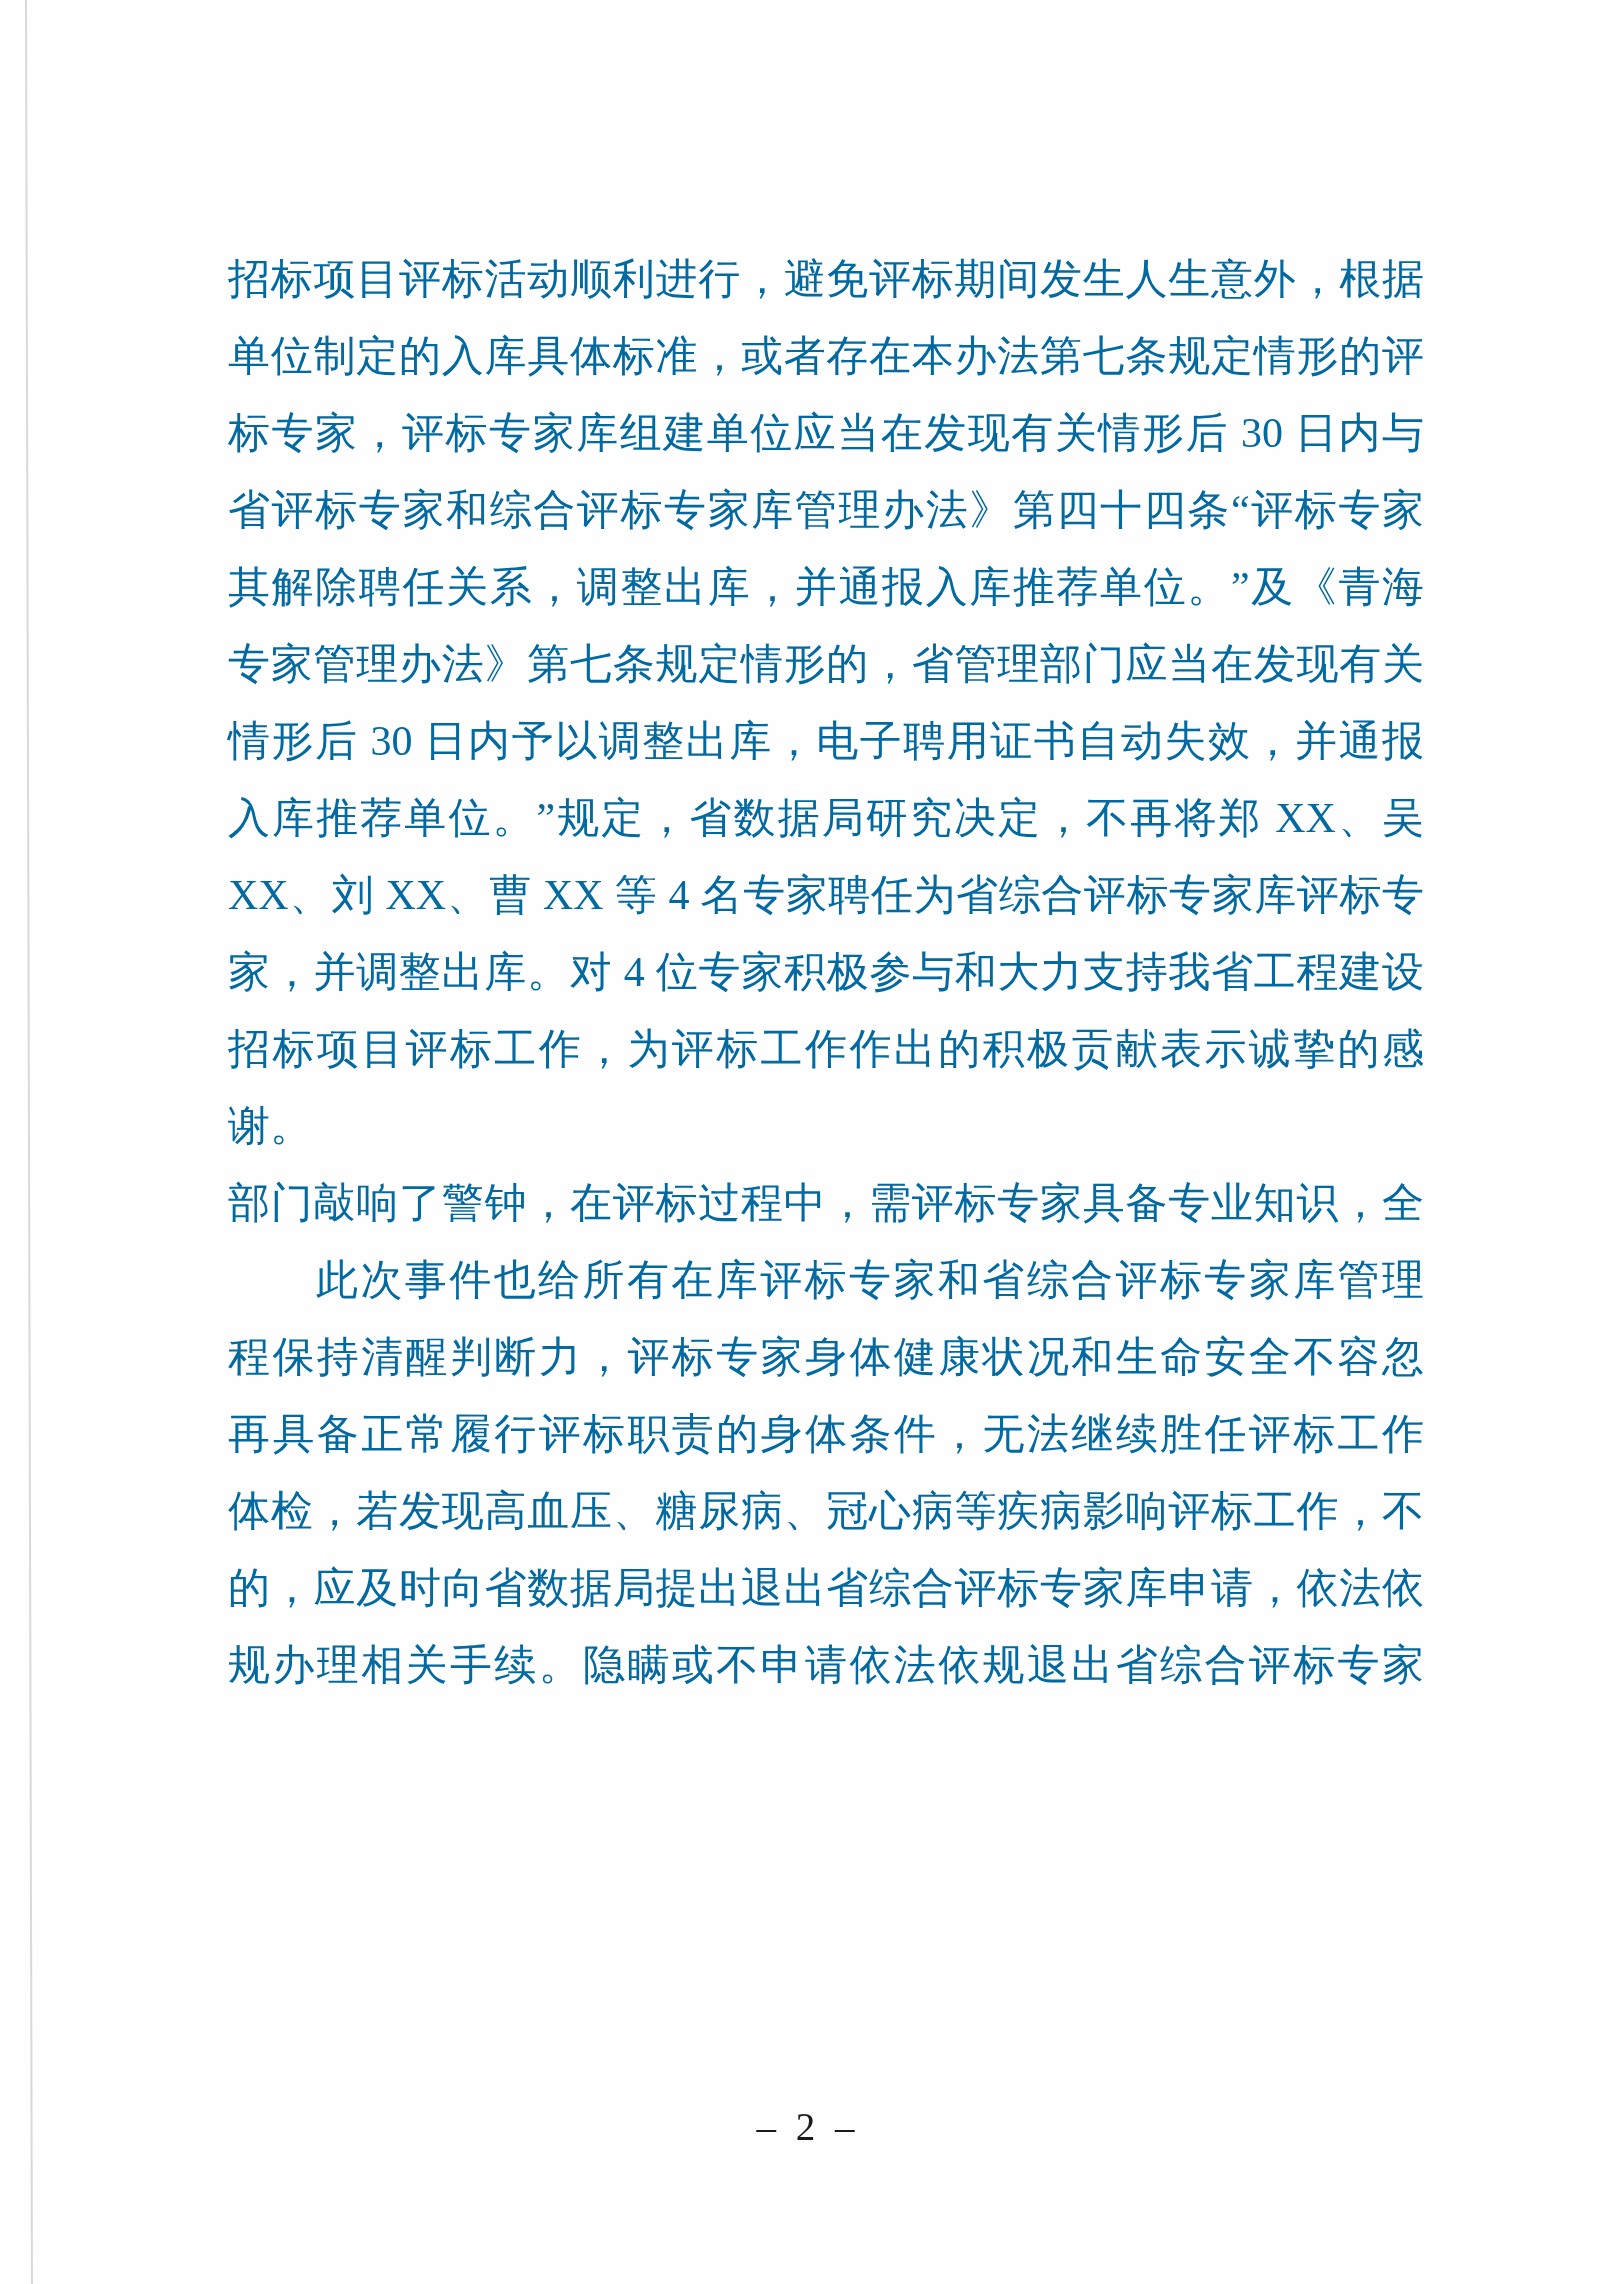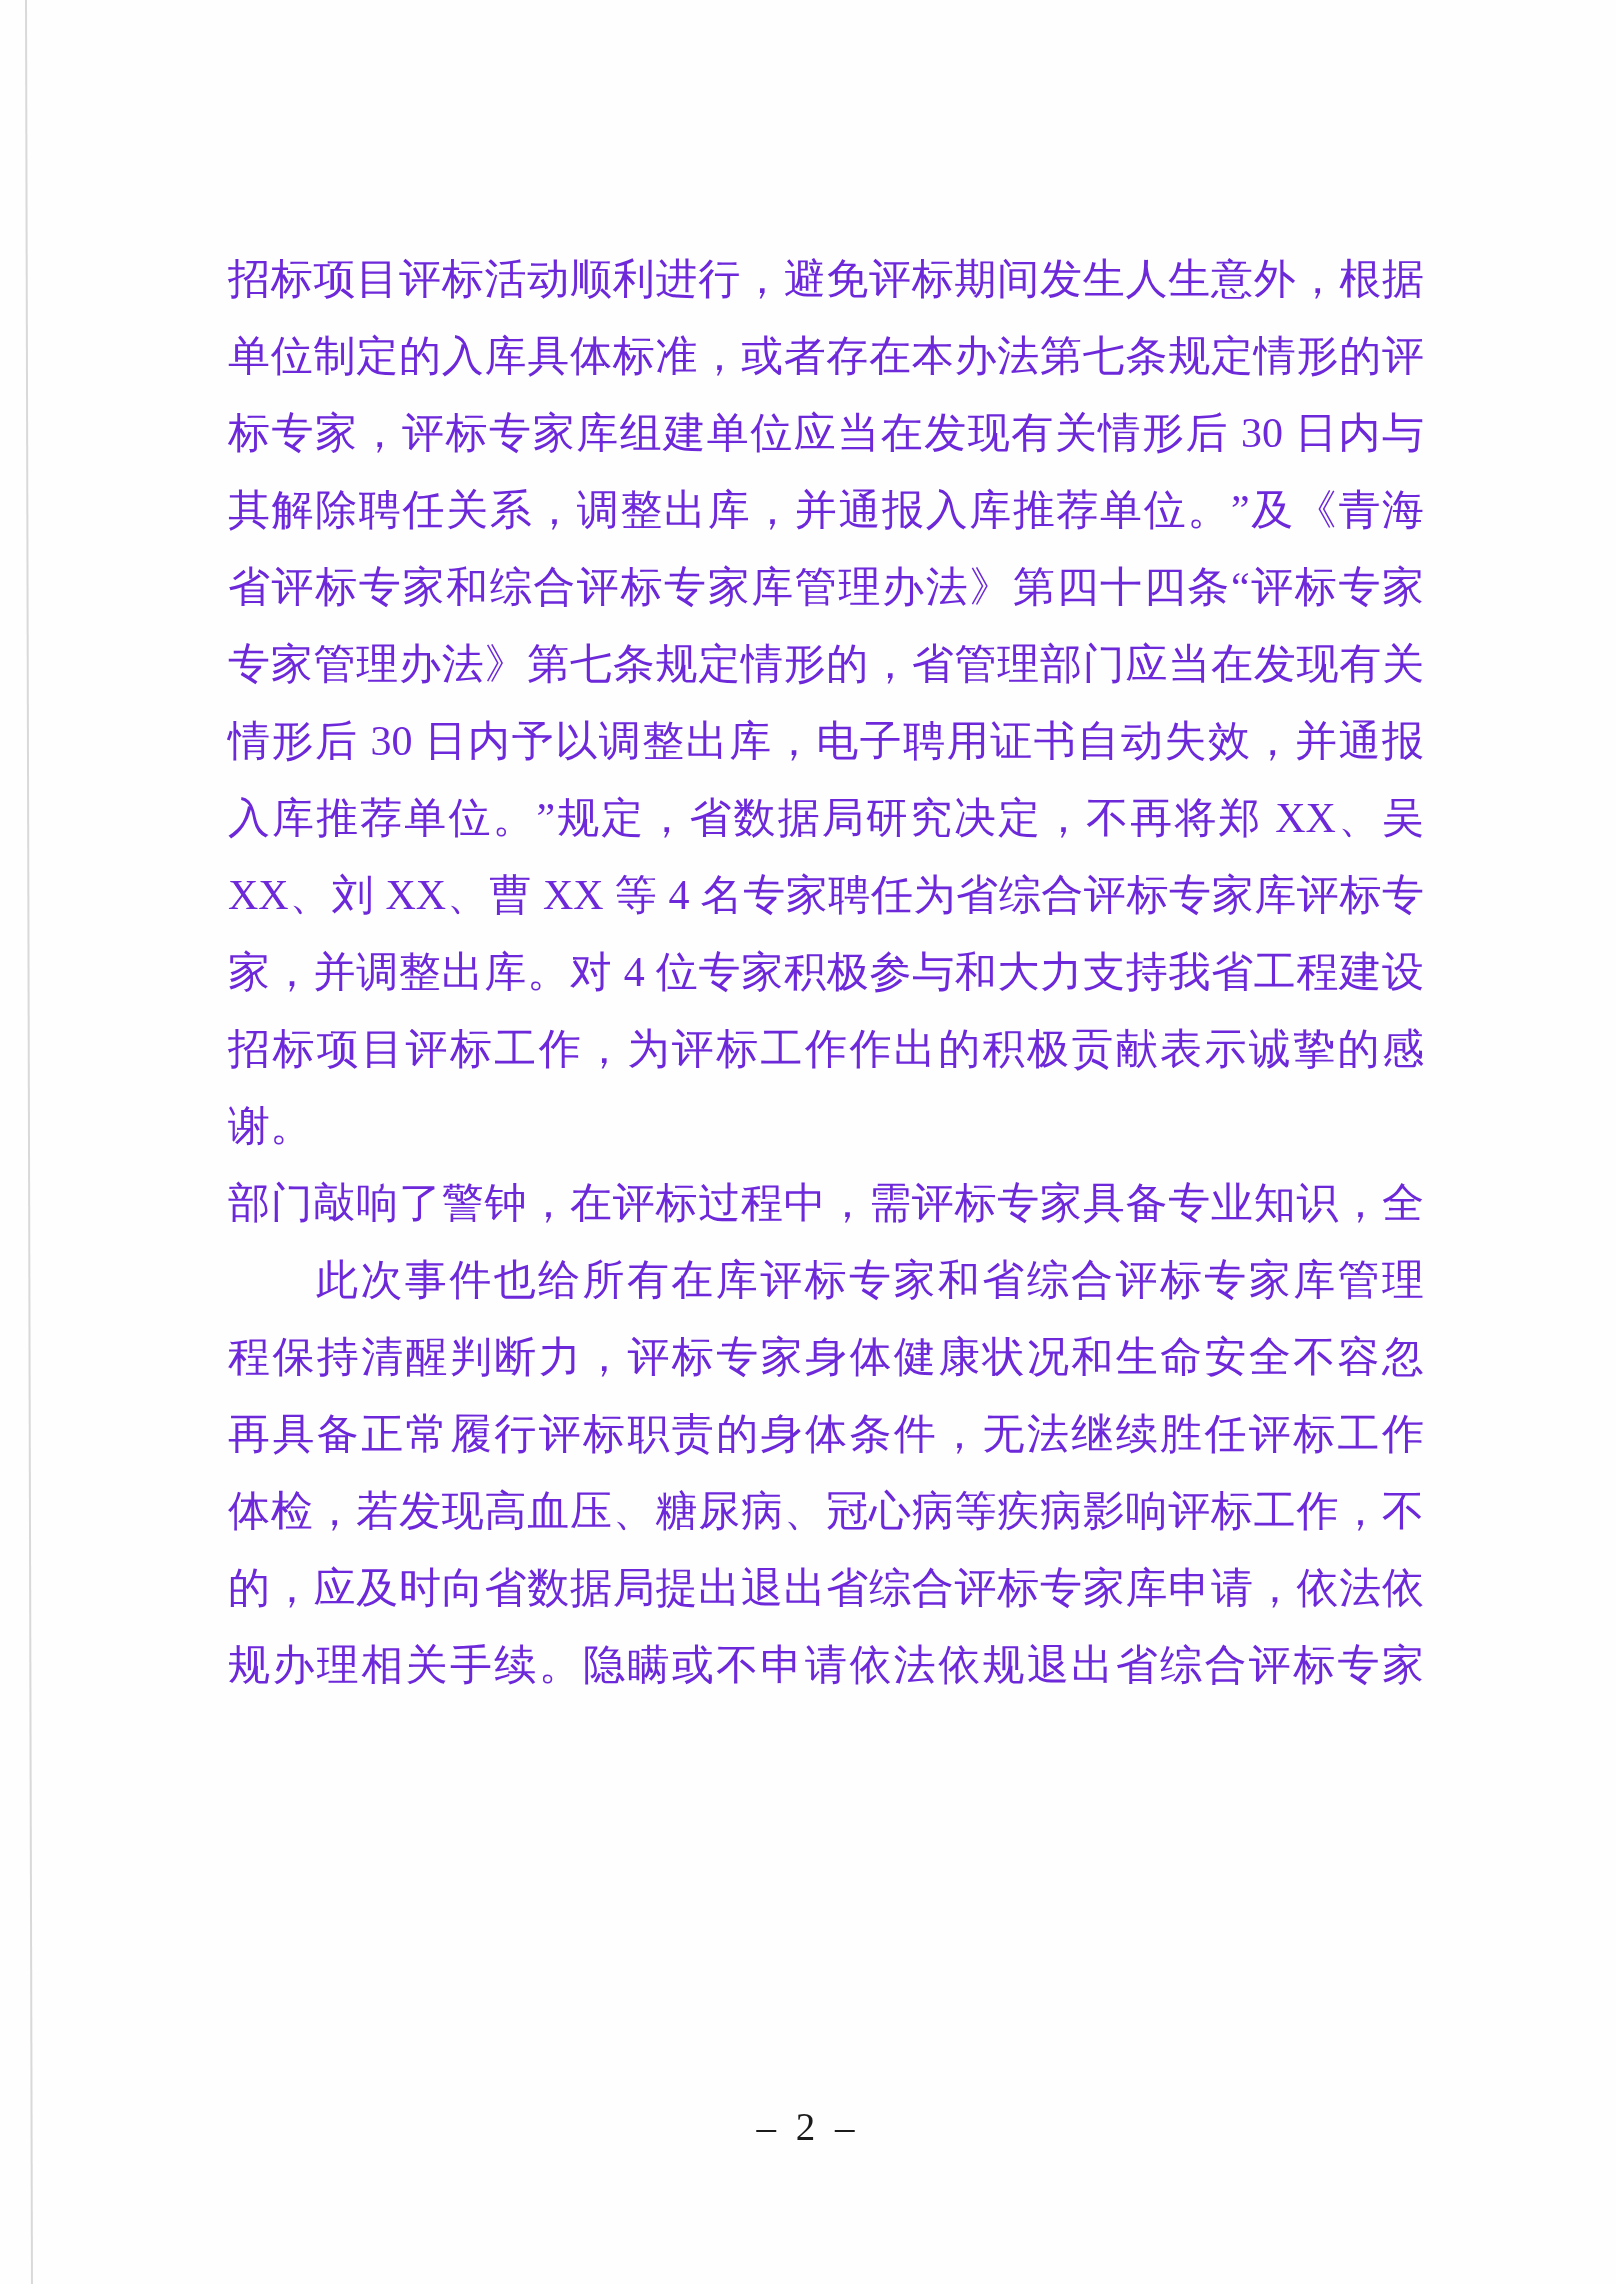--- a/index.html
+++ b/index.html
@@ -26,21 +26,21 @@
     transform-origin: top center;
     opacity: 0.8;
   }
   .text-block {
     position: absolute;
     left: 228px;
     top: 241px;
     width: 1196px;
     font-size: 42px;
     line-height: 77px;
-    color: #6d28d9;
+    color: #0369a1;
     letter-spacing: 0;
   }
   .line {
     text-align: justify;
     text-align-last: justify;
     text-justify: inter-character;
     white-space: normal;
     height: 77px;
     overflow: visible;
   }
@@ -65,22 +65,22 @@
 </style>
 </head>
 <body>
 
 <div class="page">
   <div class="scan-edge-line"></div>
   <main class="text-block">
       <div class="line">招标项目评标活动顺利进行，避免评标期间发生人生意外，根据</div>
       <div class="line">单位制定的入库具体标准，或者存在本办法第七条规定情形的评</div>
       <div class="line">标专家，评标专家库组建单位应当在发现有关情形后 30 日内与</div>
+      <div class="line">省评标专家和综合评标专家库管理办法》第四十四条“评标专家</div>
       <div class="line">其解除聘任关系，调整出库，并通报入库推荐单位。”及《青海</div>
-      <div class="line">省评标专家和综合评标专家库管理办法》第四十四条“评标专家</div>
       <div class="line">专家管理办法》第七条规定情形的，省管理部门应当在发现有关</div>
       <div class="line">情形后 30 日内予以调整出库，电子聘用证书自动失效，并通报</div>
       <div class="line">入库推荐单位。”规定，省数据局研究决定，不再将郑 XX、吴</div>
       <div class="line">XX、刘 XX、曹 XX 等 4 名专家聘任为省综合评标专家库评标专</div>
       <div class="line">家，并调整出库。对 4 位专家积极参与和大力支持我省工程建设</div>
       <div class="line">招标项目评标工作，为评标工作作出的积极贡献表示诚挚的感</div>
       <div class="line no-justify">谢。</div>
       <div class="line">部门敲响了警钟，在评标过程中，需评标专家具备专业知识，全</div>
       <div class="line indent">此次事件也给所有在库评标专家和省综合评标专家库管理</div>
       <div class="line">程保持清醒判断力，评标专家身体健康状况和生命安全不容忽</div>

